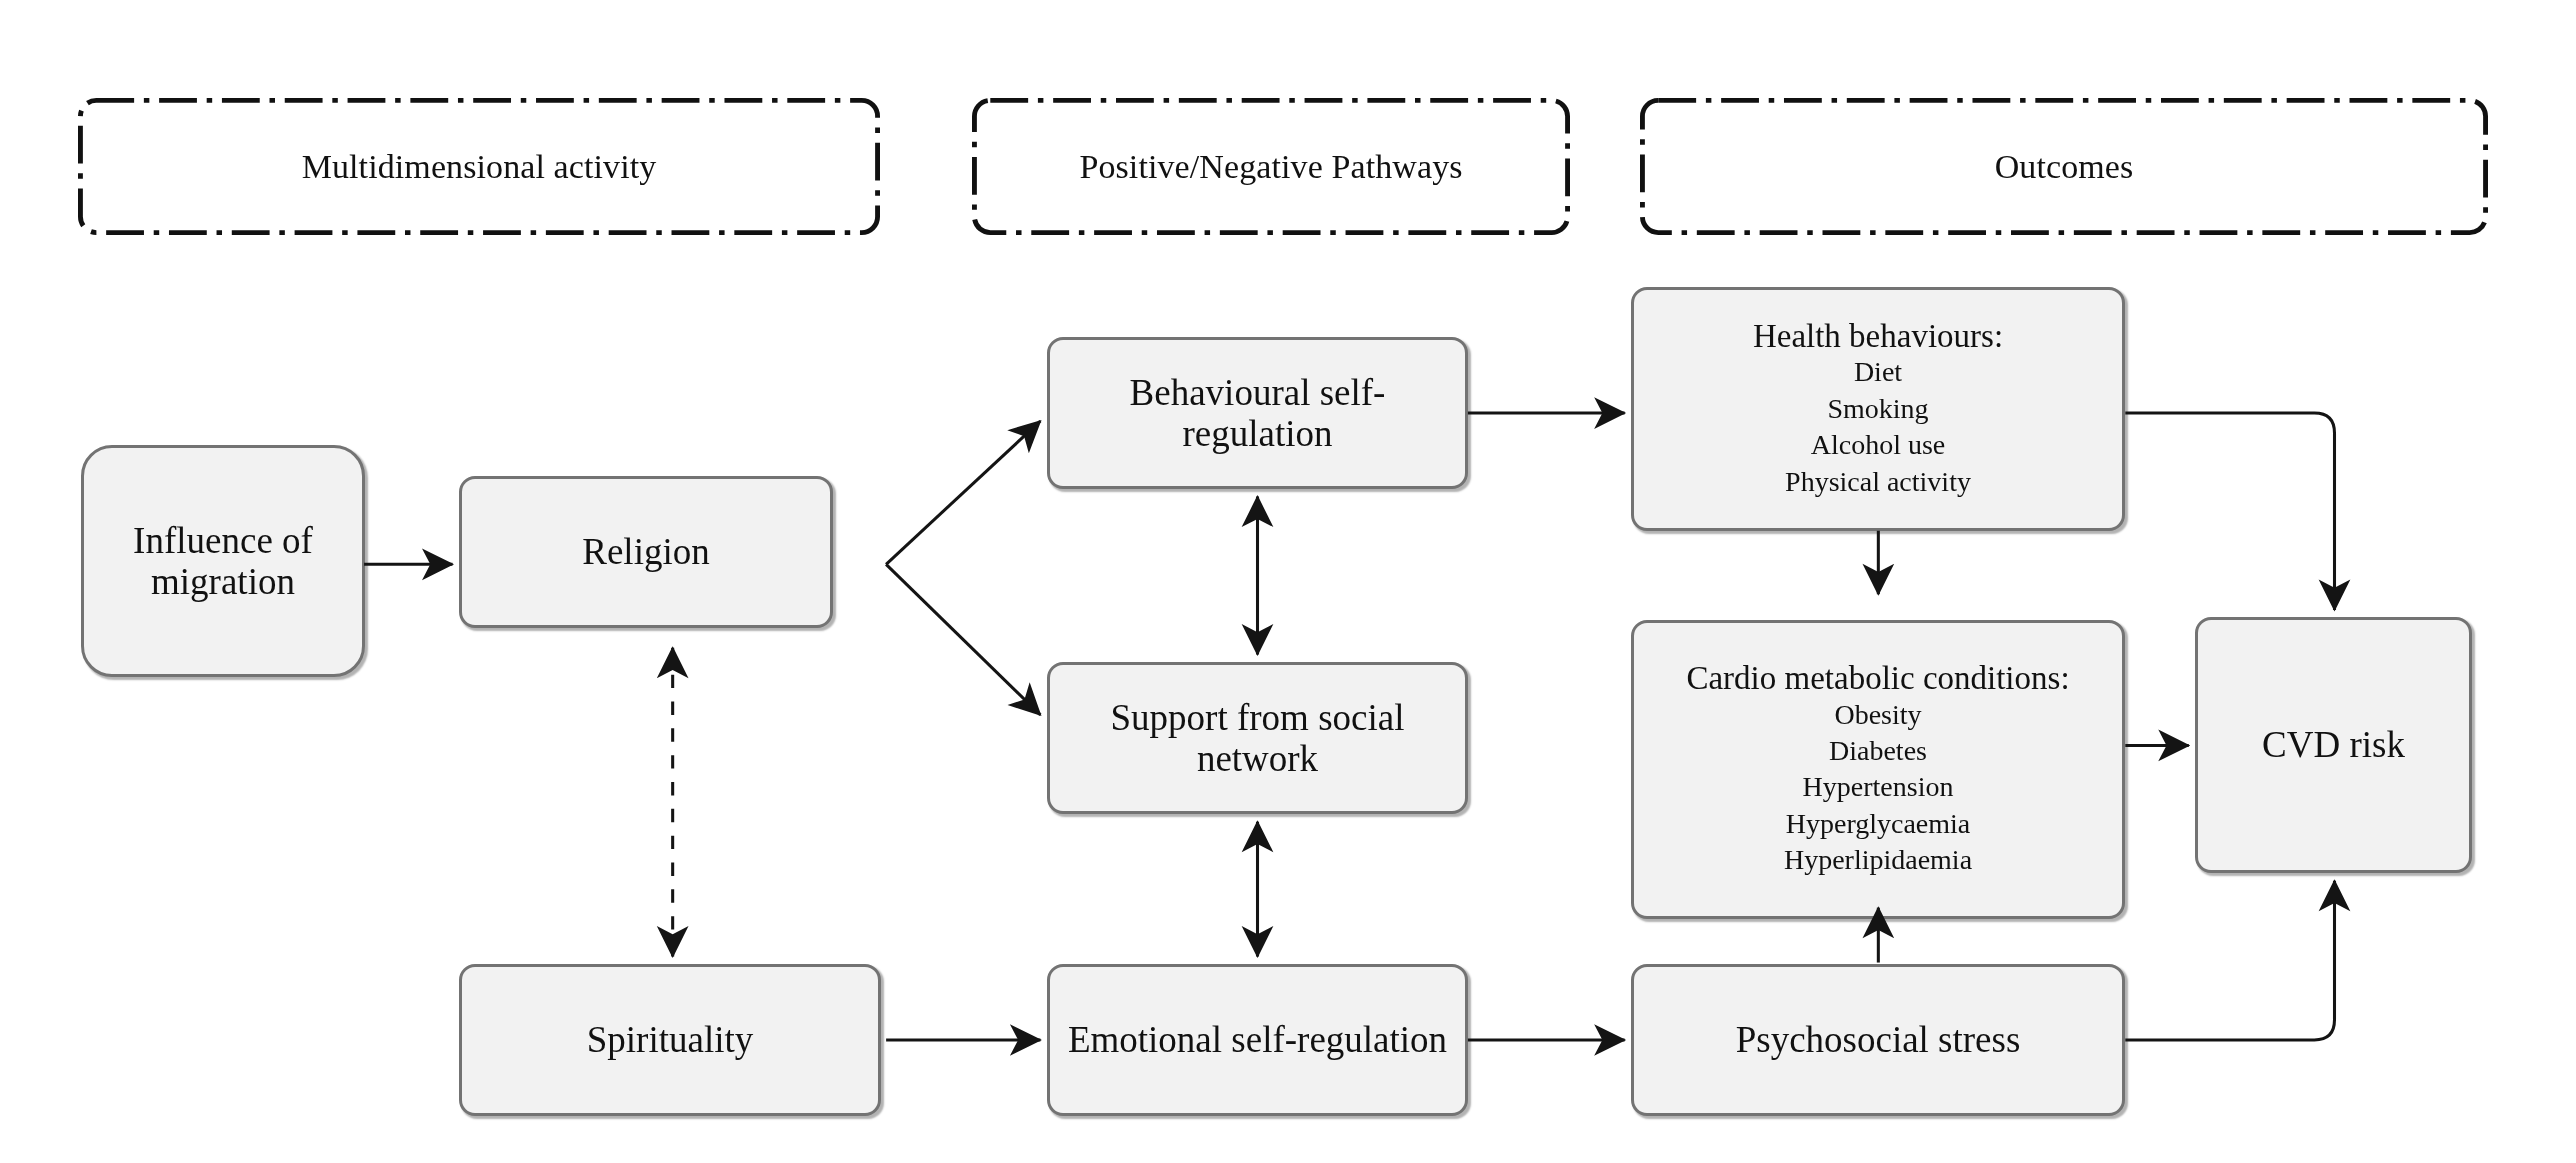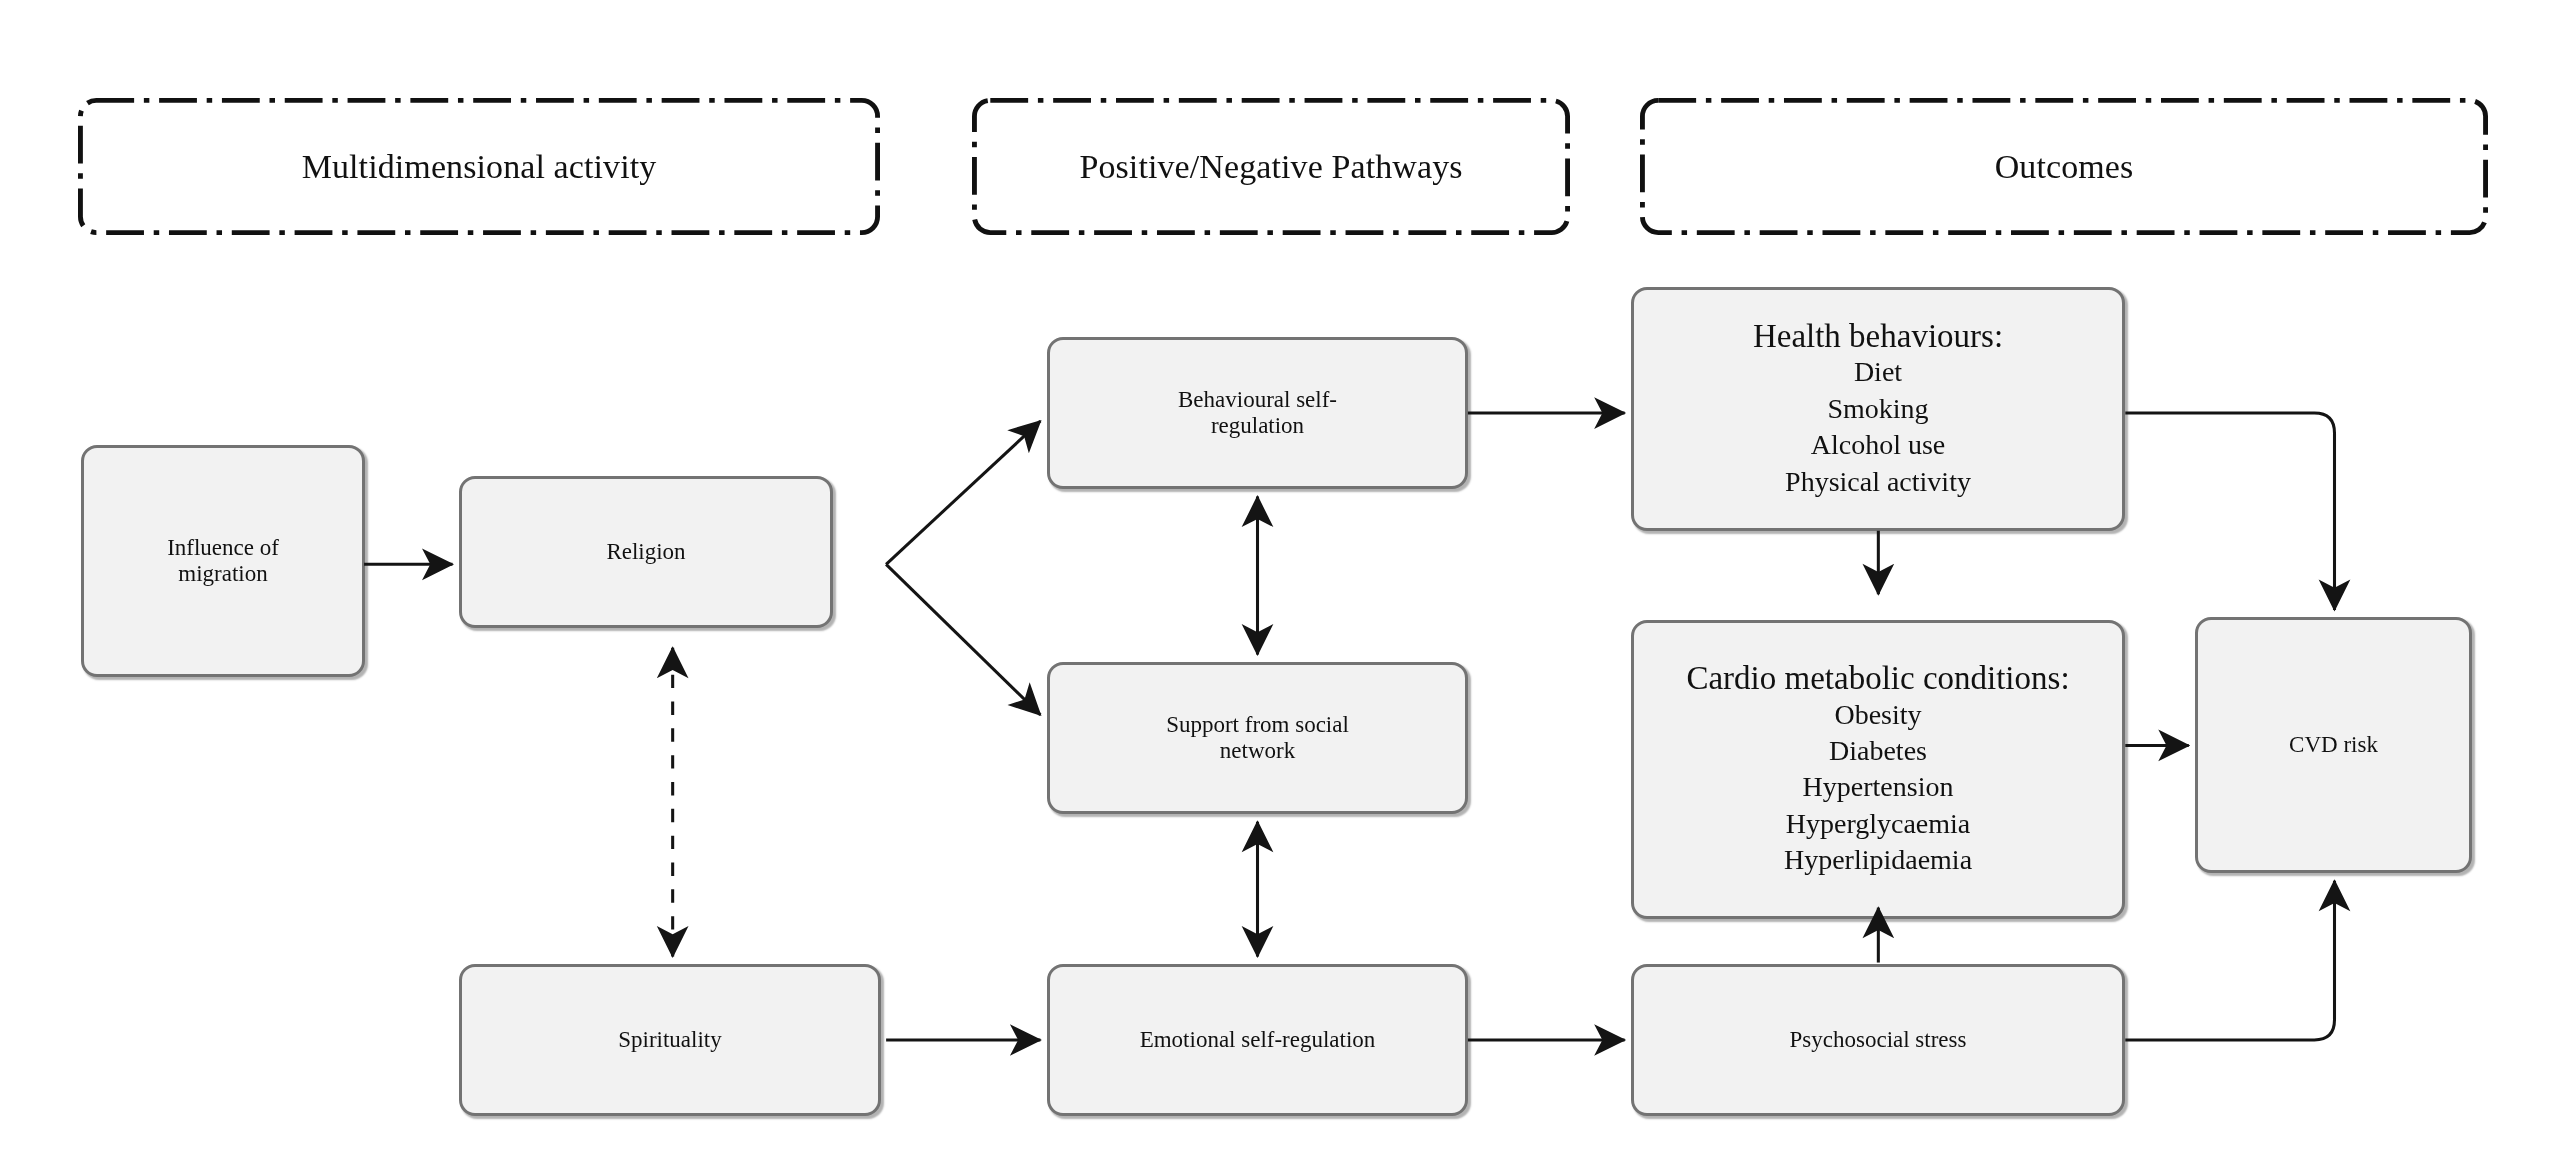--- a/index.html
+++ b/index.html
@@ -34,21 +34,21 @@
     box-sizing:border-box;
     background:#f2f2f2;
     border:3px solid #737373;
     border-radius:16px;
     box-shadow:2.4px 2.4px 1.8px rgba(0,0,0,.30);
     display:flex;flex-direction:column;
     align-items:center;justify-content:center;
     text-align:center;
     padding:3.7px 6.1px;
   }
-  .node .ttl{font-size:23px;line-height:1.12;white-space:pre-line;}
+  .node .ttl{font-size:37px;line-height:1.12;white-space:pre-line;}
   .node .lst-ttl{font-size:33px;line-height:1.10;}
   .node .lst{display:flex;flex-direction:column;align-items:center;}
   .node .lst .li{font-size:28px;line-height:1.30;}
 
   
   #wires{position:absolute;left:0;top:0;width:2576px;height:1164px;pointer-events:none;}
 </style>
 </head>
 <body>
 
@@ -68,21 +68,21 @@
     <span class="band-label">Positive/Negative Pathways</span>
   </div>
 
   <div class="band" style="left:1640px;top:98px;width:848px;height:137px;">
     <svg viewBox="0 0 1390 225" preserveAspectRatio="none">
       <rect x="4" y="4" width="1382" height="217" rx="26" ry="26" fill="none" stroke="#111111" stroke-width="8" stroke-dasharray="62 16 9 16"></rect>
     </svg>
     <span class="band-label">Outcomes</span>
   </div>
 
-  <div class="node" style="left:81px;top:445px;width:284px;height:232px;">
+  <div class="node" style="left:81px;top:445px;width:284px;height:232px;border-radius:31px;">
     <span class="ttl">Influence of
 migration</span>
   </div>
 
   <div class="node" style="left:459px;top:476px;width:374px;height:152px;align-items:center;">
     <span class="ttl">Religion</span>
   </div>
 
   <div class="node" style="left:459px;top:964px;width:422px;height:152px;">
     <span class="ttl">Spirituality</span>

